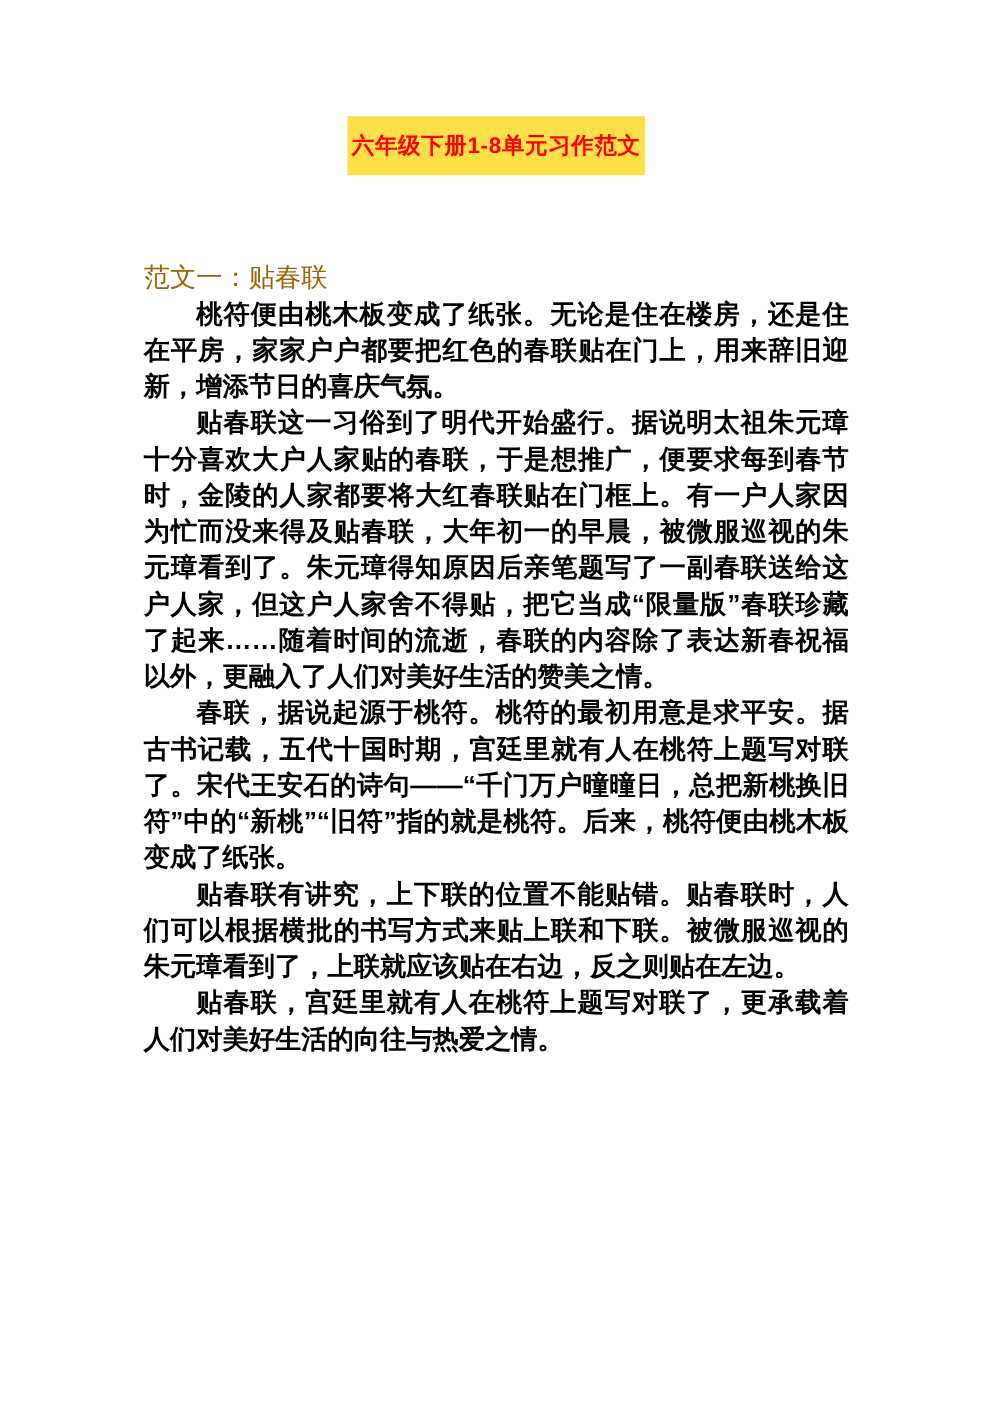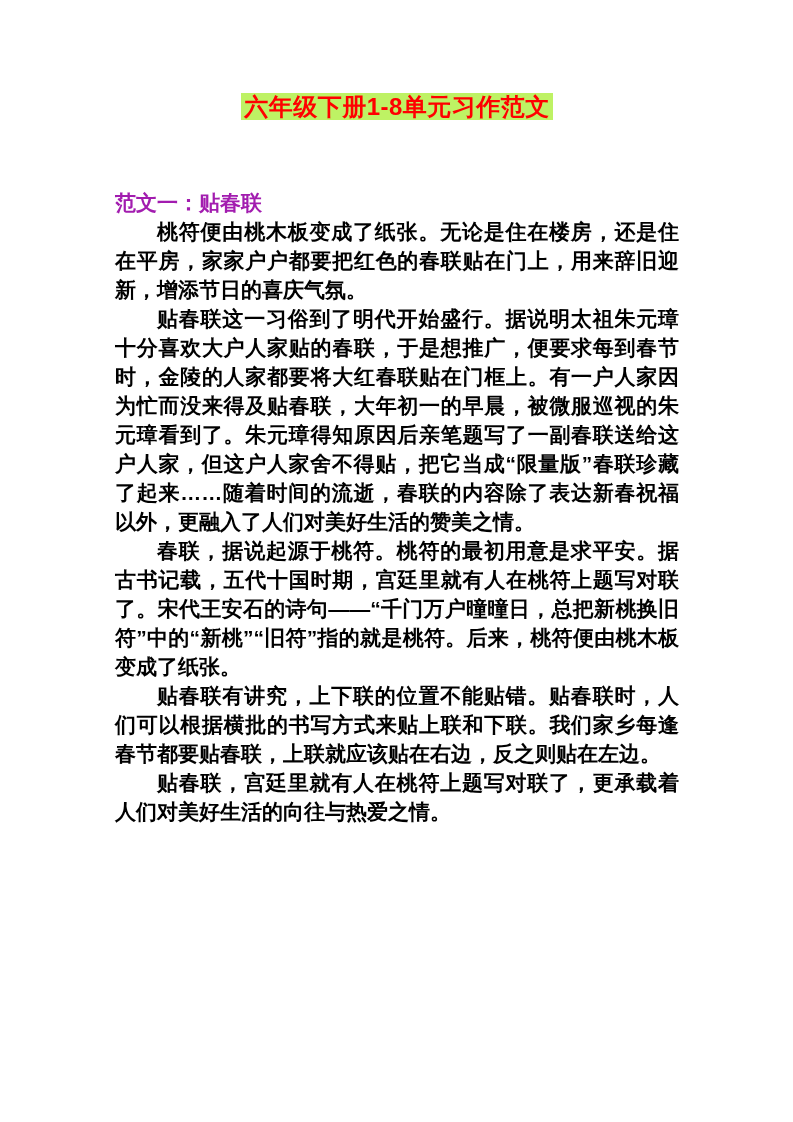--- a/index.html
+++ b/index.html
@@ -21,42 +21,42 @@
     height: 1122px;
     padding: 93px 114px 0 115px;
     background: #ffffff;
   }
   .doc-title-row {
     text-align: center;
     margin: 0 0 68px 0;
   }
   .doc-title {
     display: inline-block;
-    background: #bef264;
+    background: #fde047;
     color: #ff0000;
     font-weight: bold;
-    font-size: 24px;
+    font-size: 18px;
     line-height: 27px;
-    padding: 0 3px;
+    padding: 10px 3px;
     letter-spacing: 0.5px;
   }
   .essay {
     font-size: 21px;
     line-height: 29px;
     font-weight: bold;
     color: #000000;
     text-align: justify;
   }
   .essay-heading {
     margin: 0;
     padding: 0;
-    color: #a21caf;
+    color: #a16207;
     font-size: 21px;
     line-height: 29px;
-    font-weight: bold;
+    font-weight: normal;
     text-align: left;
   }
   .para {
     margin: 0;
     padding: 0;
     text-indent: 2em;
   }
 </style>
 </head>
 <body>
@@ -69,18 +69,18 @@
 
   <div class="essay">
     <h2 class="essay-heading">范文一：贴春联</h2>
 
     <p class="para">桃符便由桃木板变成了纸张。无论是住在楼房，还是住在平房，家家户户都要把红色的春联贴在门上，用来辞旧迎新，增添节日的喜庆气氛。</p>
 
     <p class="para">贴春联这一习俗到了明代开始盛行。据说明太祖朱元璋十分喜欢大户人家贴的春联，于是想推广，便要求每到春节时，金陵的人家都要将大红春联贴在门框上。有一户人家因为忙而没来得及贴春联，大年初一的早晨，被微服巡视的朱元璋看到了。朱元璋得知原因后亲笔题写了一副春联送给这户人家，但这户人家舍不得贴，把它当成“限量版”春联珍藏了起来……随着时间的流逝，春联的内容除了表达新春祝福以外，更融入了人们对美好生活的赞美之情。</p>
 
     <p class="para">春联，据说起源于桃符。桃符的最初用意是求平安。据古书记载，五代十国时期，宫廷里就有人在桃符上题写对联了。宋代王安石的诗句——“千门万户曈曈日，总把新桃换旧符”中的“新桃”“旧符”指的就是桃符。后来，桃符便由桃木板变成了纸张。</p>
 
-    <p class="para">贴春联有讲究，上下联的位置不能贴错。贴春联时，人们可以根据横批的书写方式来贴上联和下联。我们家乡每逢春节都要贴春联，上联就应该贴在右边，反之则贴在左边。</p>
+    <p class="para">贴春联有讲究，上下联的位置不能贴错。贴春联时，人们可以根据横批的书写方式来贴上联和下联。被微服巡视的朱元璋看到了，上联就应该贴在右边，反之则贴在左边。</p>
 
     <p class="para">贴春联，宫廷里就有人在桃符上题写对联了，更承载着人们对美好生活的向往与热爱之情。</p>
   </div>
 
 </div>
 
 </body></html>

